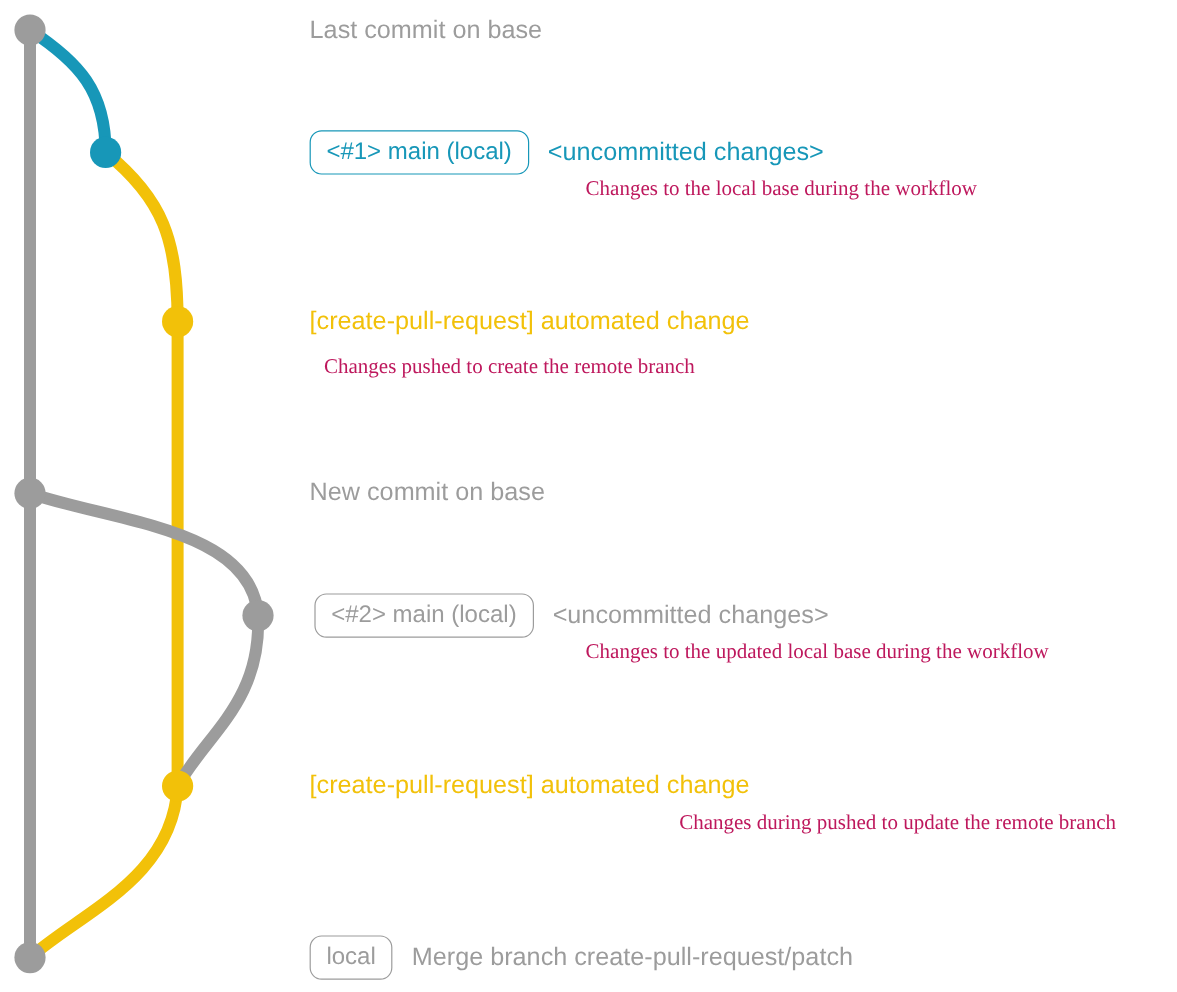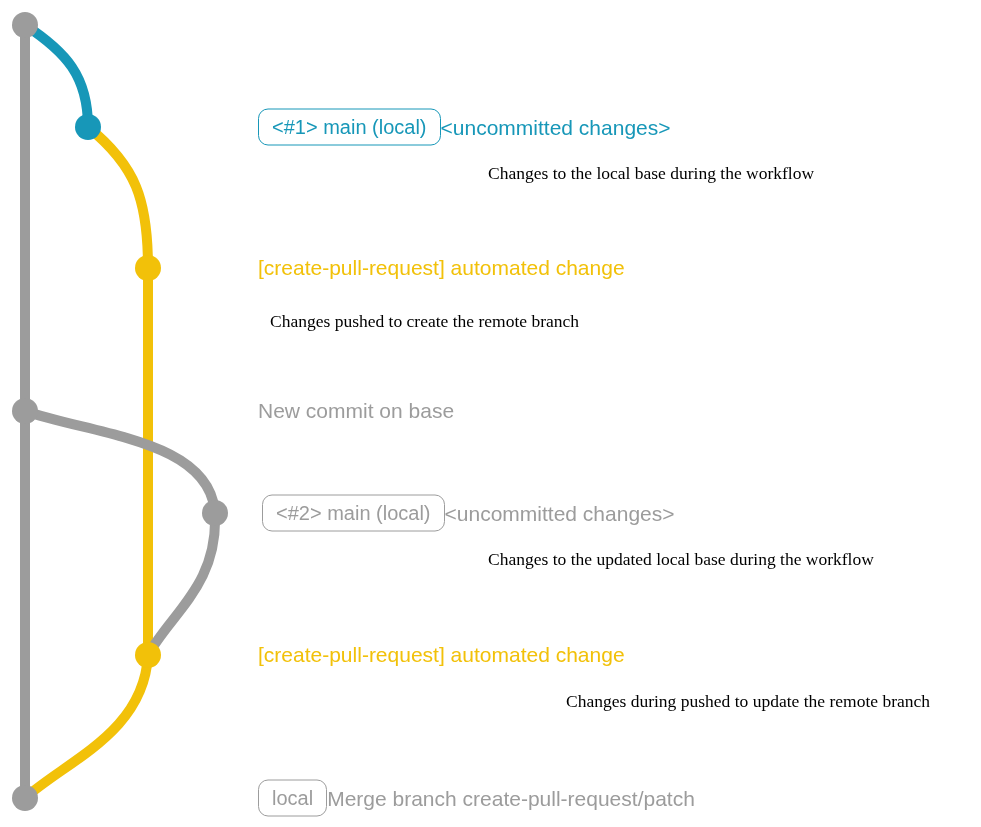--- a/index.html
+++ b/index.html
@@ -24,44 +24,43 @@
     transform: translateY(-50%);
     font-size: 21px;
     white-space: nowrap;
   }
 
   .row {
     position: absolute;
     transform: translateY(-50%);
     display: flex;
     align-items: center;
-    gap: 0;
+    gap: 16px;
     white-space: nowrap;
     text-align: right;
   }
 
   .title { font-size: 21px; }
 
   .badge {
     display: inline-block;
     border: 1.5px solid currentColor;
     border-radius: 10px;
     padding: 5px 13px;
     font-size: 20px;
     line-height: 1.25;
   }
 
   .subtitle {
     position: absolute;
     transform: translateY(-50%);
     font-family: "Liberation Serif", serif;
     font-size: 17.5px;
-    color: #000000;
+    color: #be185d;
     white-space: nowrap;
-    margin-top: 16px;
   }
 
   .gray   { color: var(--gray); }
   .teal   { color: var(--teal); }
   .yellow { color: var(--yellow); }
 </style>
 </head>
 <body>
 
 <div class="canvas">
@@ -82,20 +81,21 @@
 
     <circle cx="25" cy="25" r="13" fill="#9c9c9c"></circle>
     <circle cx="88" cy="127" r="13" fill="#1797b8"></circle>
     <circle cx="148" cy="268" r="13" fill="#f2c109"></circle>
     <circle cx="25" cy="411" r="13" fill="#9c9c9c"></circle>
     <circle cx="215" cy="513" r="13" fill="#9c9c9c"></circle>
     <circle cx="148" cy="655" r="13" fill="#f2c109"></circle>
     <circle cx="25" cy="798" r="13" fill="#9c9c9c"></circle>
   </svg>
 
+  <div class="label gray" style="left:258px; top:26px">Last commit on base</div>
 
   <div class="row" style="left:258px; top:127px">
     <span class="badge teal">&lt;#1&gt; main (local)</span>
     <span class="title teal">&lt;uncommitted changes&gt;</span>
   </div>
   <div class="subtitle" style="left:488px; top:157px">Changes to the local base during the workflow</div>
 
   <div class="row" style="left:258px; top:268px">
     <span class="title yellow">[create-pull-request] automated change</span>
   </div>

